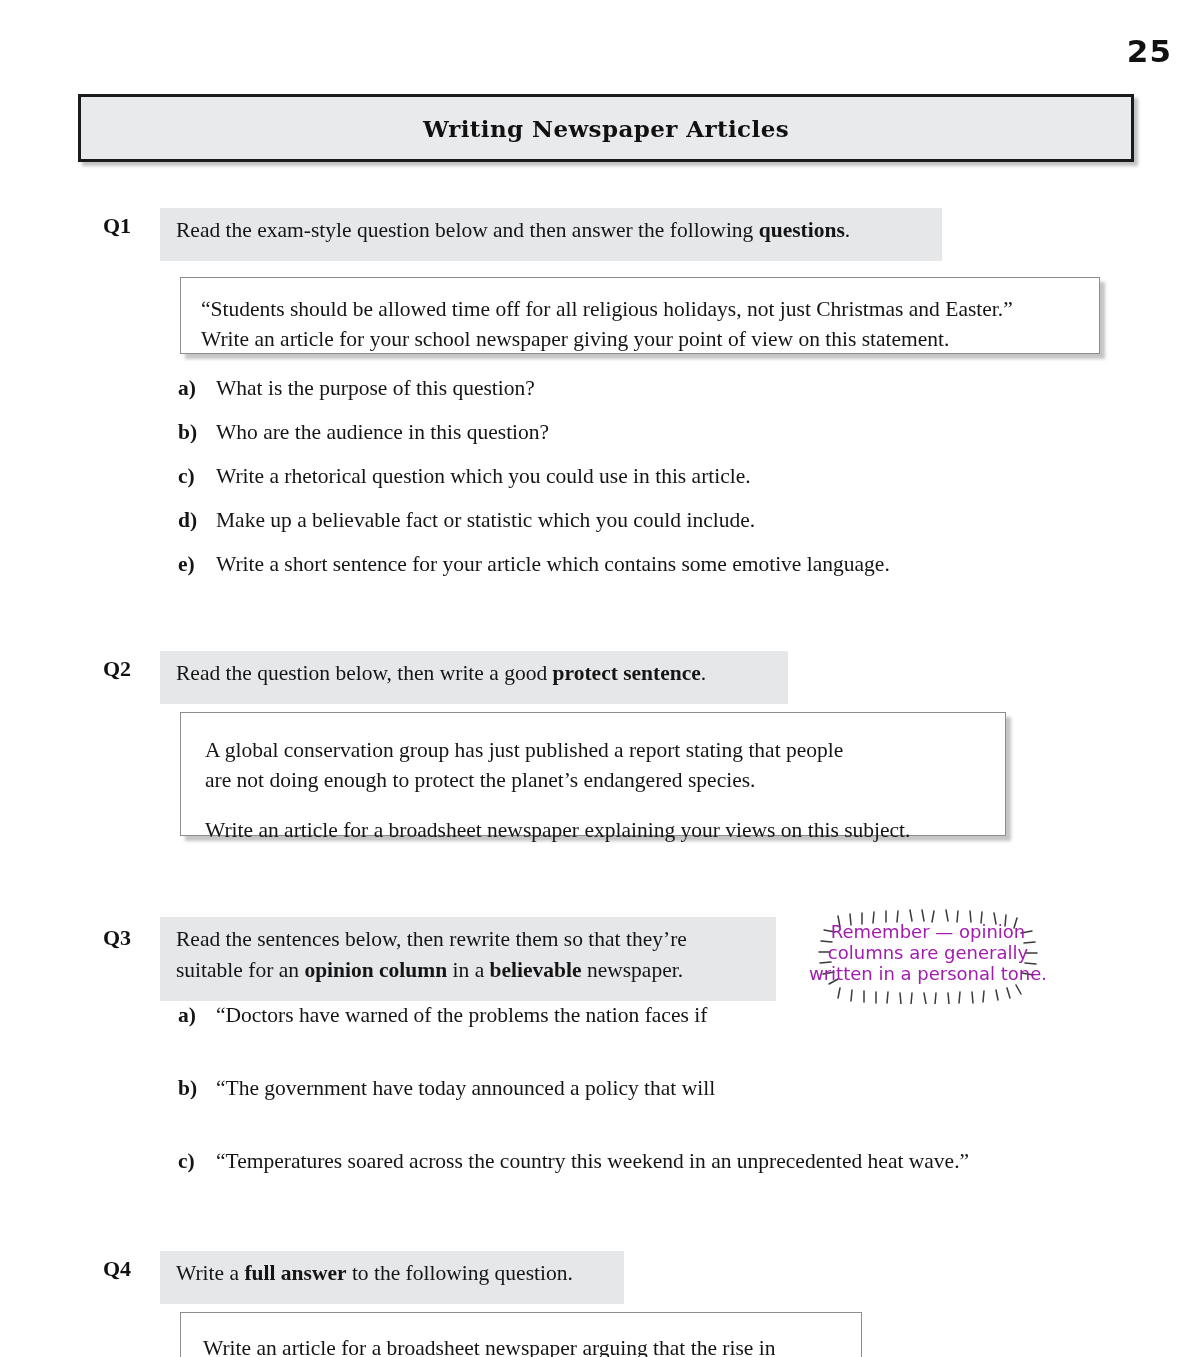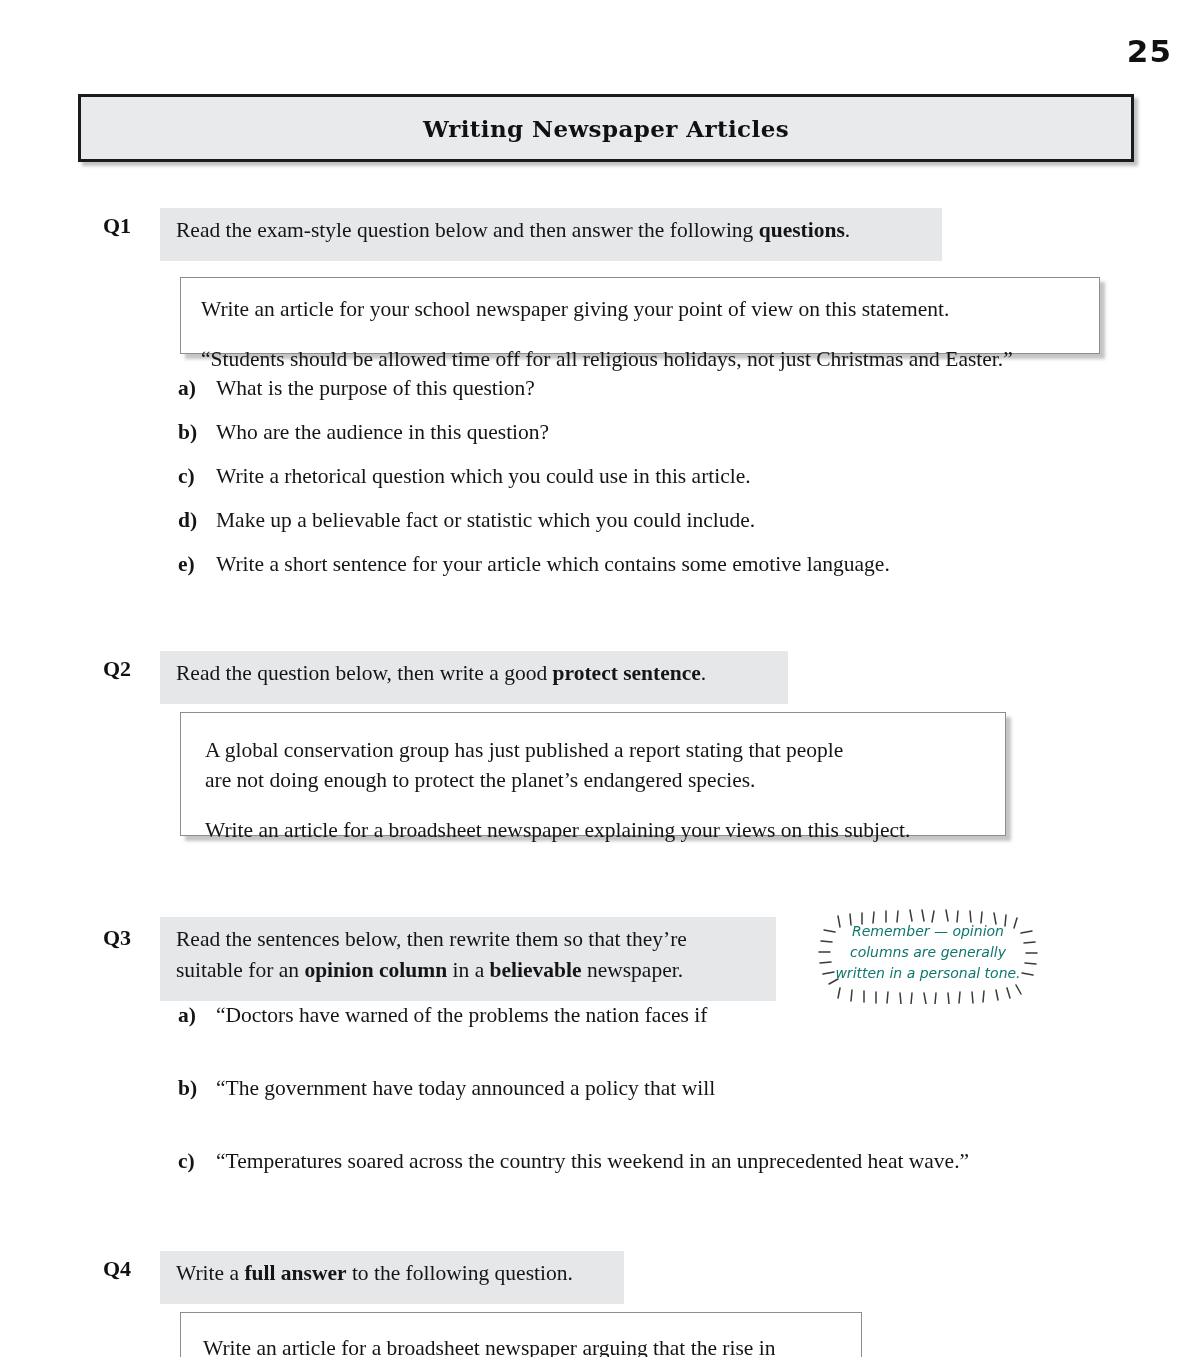--- a/index.html
+++ b/index.html
@@ -122,47 +122,46 @@
   }
   .tip-text {
     position: absolute;
     left: 0; top: 0;
     width: 236px; height: 104px;
     display: flex;
     flex-direction: column;
     align-items: center;
     justify-content: center;
     font-family: "DejaVu Sans", sans-serif;
-    font-size: 14px;
+    font-size: 18px;
     line-height: 21px;
-    color: #0f766e;
+    color: #a21caf;
     text-align: center;
-    font-style: italic;
   }
   .tip-text span { display: block; white-space: nowrap; }
 </style>
 </head>
 <body>
 
 <div class="page-number">25</div>
 
 <div class="title-banner">
   <div class="title-text">Writing Newspaper Articles</div>
 </div>
 
 <div class="qblock" style="left:103px; top:213px; width:1040px;">
   <div class="q-label">Q1</div>
   <div class="q-headband" style="left:57px; top:-5px; width:782px;">
     <span>Read the exam-style question below and then answer the following </span><b>questions</b><span>.</span>
   </div>
 </div>
 
 <div class="prompt-box" style="left:180px; top:277px; width:920px; height:77px;">
+  <p>“Students should be allowed time off for all religious holidays, not just Christmas and Easter.”</p>
   <p style="margin-top:0;">Write an article for your school newspaper giving your point of view on this statement.</p>
-  <p>“Students should be allowed time off for all religious holidays, not just Christmas and Easter.”</p>
 </div>
 
 <div class="subitem" style="left:178px; top:373px; width:900px;">
   <span class="marker">a)</span>
   <span class="stext">What is the purpose of this question?</span>
 </div>
 <div class="subitem" style="left:178px; top:417px; width:900px;">
   <span class="marker">b)</span>
   <span class="stext">Who are the audience in this question?</span>
 </div>

